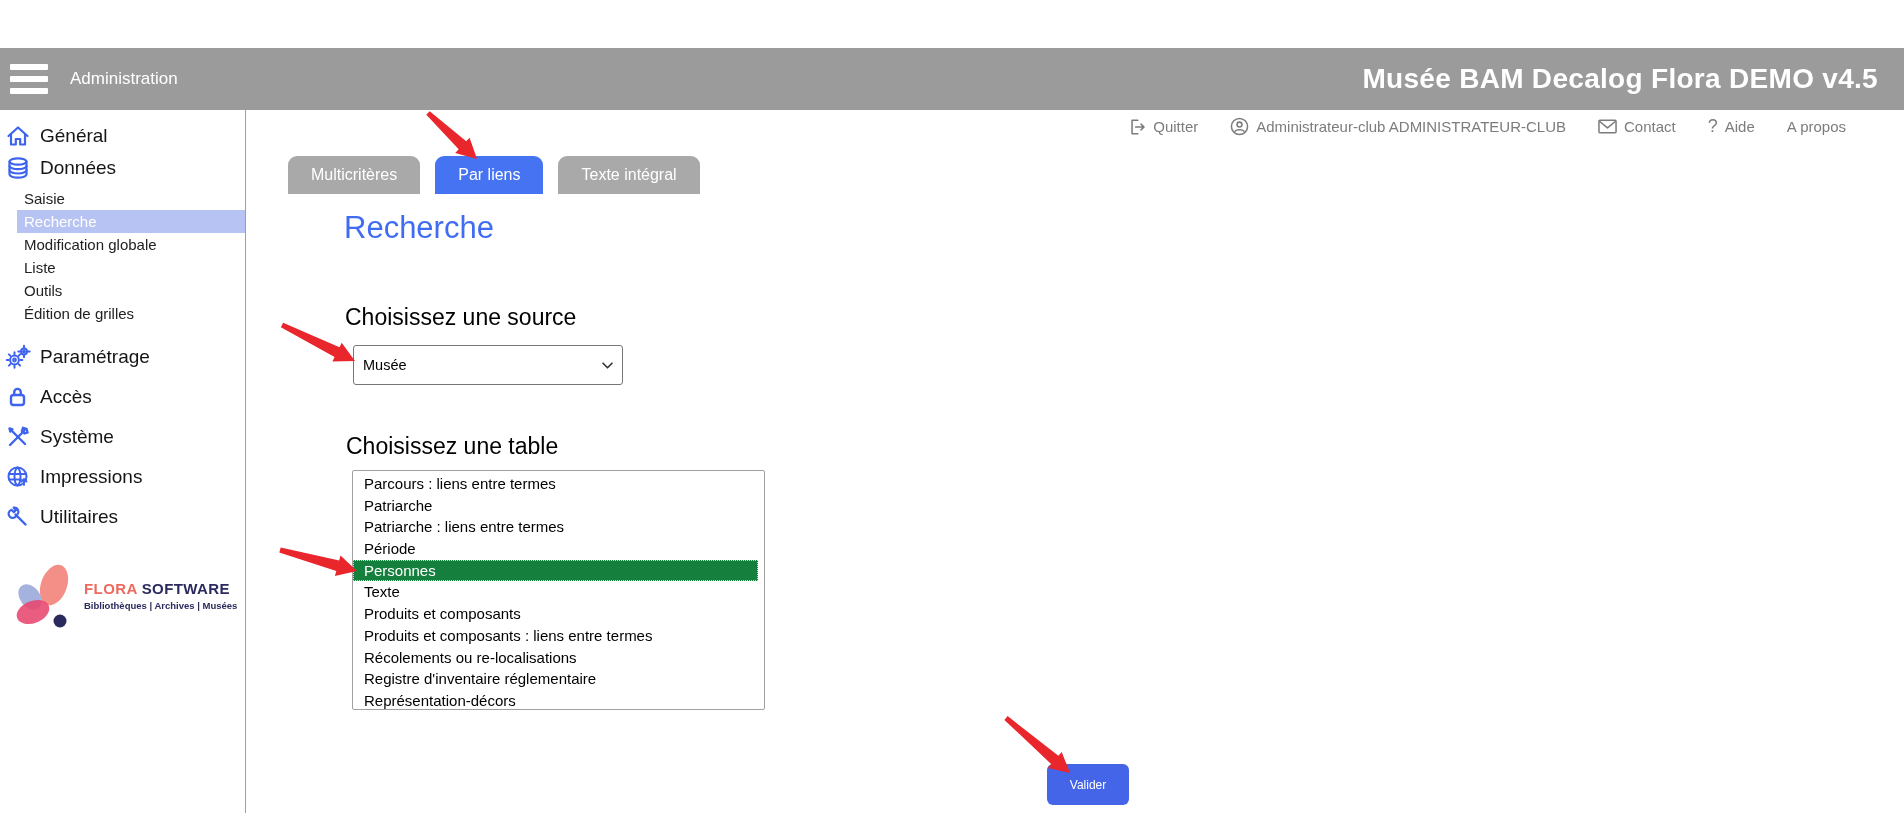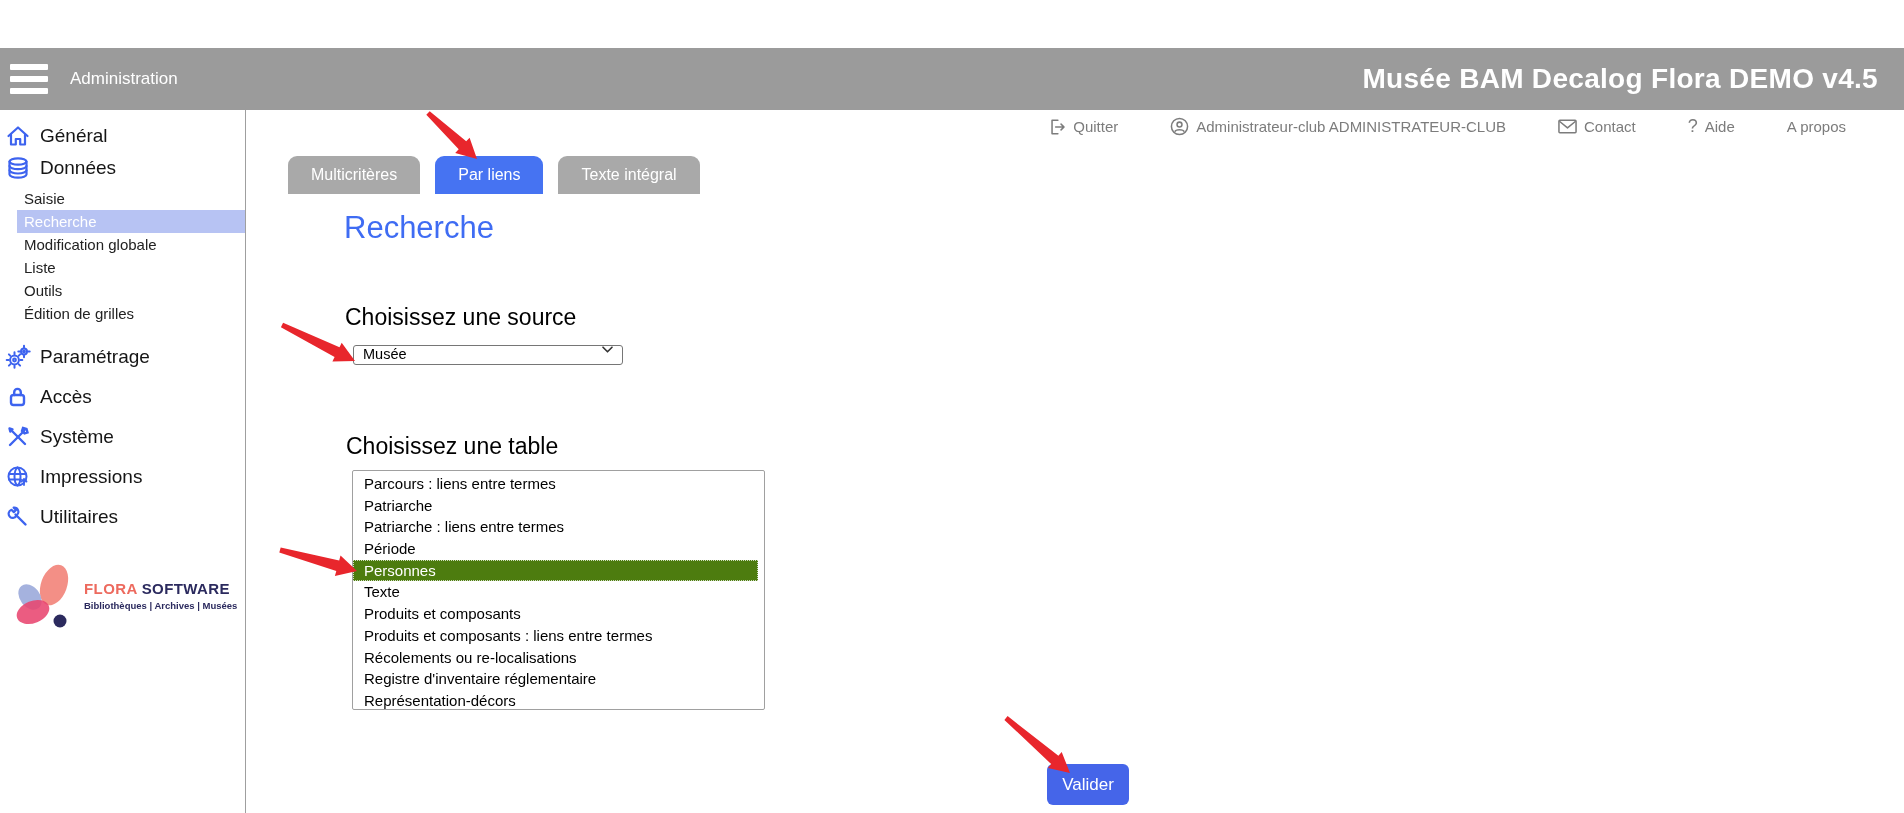--- a/index.html
+++ b/index.html
@@ -32,51 +32,51 @@
   .sub-item.selected { background:#b7c3f3; color:#fff; }
 
   .logo { display:flex; align-items:center; margin:22px 0 0 8px; }
   .logo-text { margin-left:4px; padding-bottom:10px; }
   .logo-line1 { font-size:15px; font-weight:bold; letter-spacing:.4px; }
   .logo-flora { color:#ed6a5e; }
   .logo-soft { color:#2b2a5e; }
   .logo-tag { font-size:9.5px; font-weight:bold; color:#2b2a5e; margin-top:3px; }
 
   
-  .util { position:absolute; top:6px; right:58px; display:flex; align-items:center; gap:52px;
+  .util { position:absolute; top:6px; right:58px; display:flex; align-items:center; gap:32px;
           color:#7c7c7c; font-size:15px; }
   .util-item { display:flex; align-items:center; gap:7px; cursor:pointer; }
   .util-item .q { font-size:18px; color:#7c7c7c; }
 
   
   .tabs { position:absolute; left:42px; top:46px; display:flex; gap:15px; }
   .tab { height:38px; line-height:38px; padding:0 23px; background:#a9a9a9; color:#fff;
          font-size:16px; border-radius:9px 9px 0 0; cursor:pointer; }
   .tab.active { background:#4673f2; }
 
   
   .page-title { position:absolute; left:98px; top:100px; font-size:31px; color:#3f6cf3; }
   .sec-label-1 { position:absolute; left:99px; top:194px; font-size:23px; color:#000; }
-  .select-box { position:absolute; left:107px; top:235px; width:270px; height:20px;
+  .select-box { position:absolute; left:107px; top:235px; width:270px; height:40px;
                 border:1px solid #767676; border-radius:3px; background:#fff;
-                display:flex; align-items:flex-start; cursor:pointer; }
+                display:flex; align-items:center; cursor:pointer; }
   .select-box .val { font-size:14.5px; color:#000; padding-left:9px; flex:1; }
   .select-box .chev { margin-right:9px; display:flex; }
 
   .sec-label-2 { position:absolute; left:100px; top:323px; font-size:23px; color:#000; }
   .listbox { position:absolute; left:106px; top:360px; width:413px; height:240px;
              border:1px solid #a0a0a0; border-radius:2px; background:#fff; overflow:hidden;
              padding-top:2px; }
   .opt { height:21.7px; line-height:21.7px; font-size:15px; color:#000; padding-left:11px;
          white-space:nowrap; cursor:pointer; }
-  .opt.selected { background:#4d7c0f; color:#fff; margin-right:6px;
+  .opt.selected { background:#15803d; color:#fff; margin-right:6px;
                   outline:1px dotted rgba(255,255,255,.75); outline-offset:-1px; }
 
   .submit-btn { position:absolute; left:801px; top:654px; width:82px; height:41px;
-                background:#4565e9; color:#fff; font-size:17px; border:none; border-radius:6px;
+                background:#4565e9; color:#fff; font-size:12px; border:none; border-radius:6px;
                 cursor:pointer; font-family:"Liberation Sans", sans-serif; }
 
   .overlay { position:absolute; inset:0; width:100%; height:100%; pointer-events:none; z-index:50; }
 </style>
 </head>
 <body>
 
 <div class="topbar">
   <div class="hamburger">
     <span></span>

